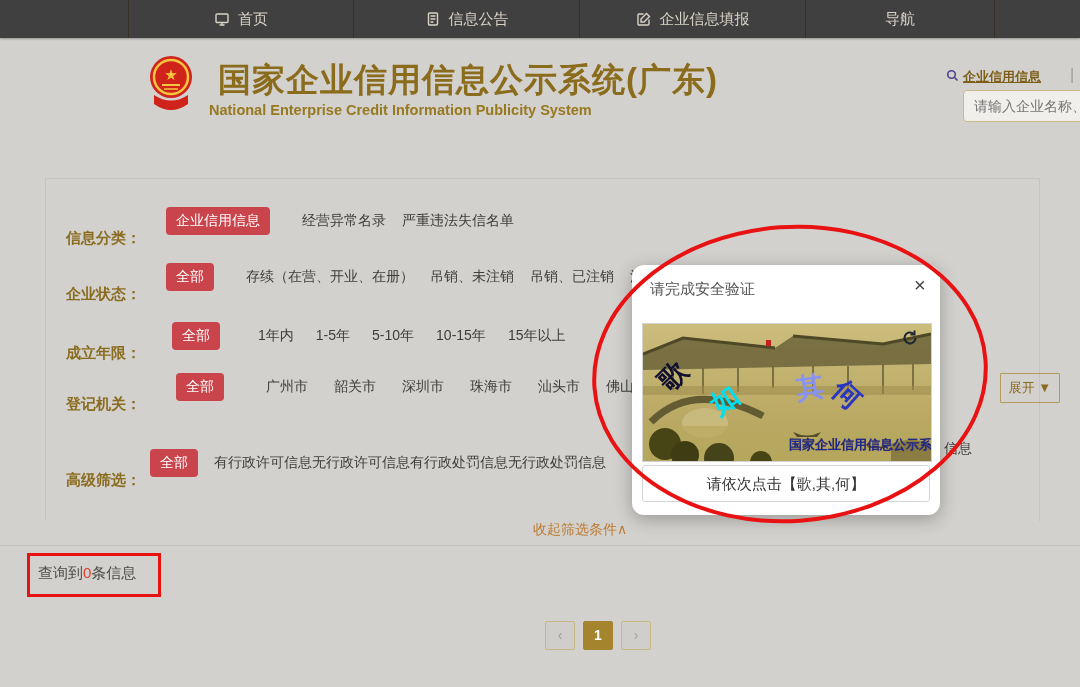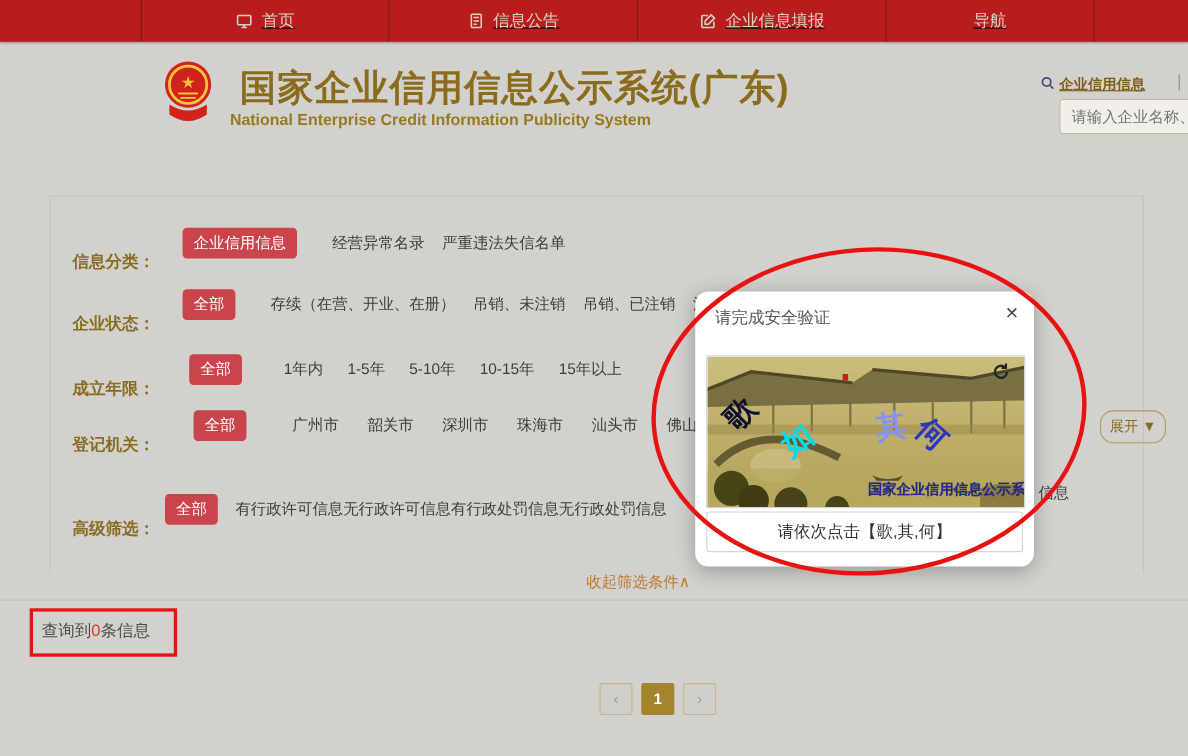--- a/index.html
+++ b/index.html
@@ -1,41 +1,41 @@
 <!DOCTYPE html>
 <html><head>
 <meta charset="utf-8">
 <style>
   html,body{margin:0;padding:0;}
   body{font-family:"Liberation Sans","DejaVu Sans",sans-serif;background:#d3d1cd;}
   #page{position:relative;width:1080px;height:687px;overflow:hidden;background:#d3d1cd;}
 
   
-  .nav{position:absolute;left:0;top:0;width:1080px;height:38px;background:#b91c1c;display:flex;box-shadow:0 1px 2px rgba(0,0,0,.3);text-decoration:underline;}
+  .nav{position:absolute;left:0;top:0;width:1080px;height:38px;background:#404040;display:flex;box-shadow:0 1px 2px rgba(0,0,0,.3);}
   .nav-spacer{height:38px;}
   .nav-item{height:38px;display:flex;align-items:center;justify-content:center;gap:8px;color:#d9d3c6;font-size:15px;border-left:1px solid rgba(40,28,0,.45);cursor:pointer;}
   .nav-item svg{display:block;}
   .nav-end{border-left:1px solid rgba(40,28,0,.45);height:38px;}
 
   
   .emblem{position:absolute;left:147px;top:54px;width:48px;height:62px;}
   .site-title{position:absolute;left:206px;top:58px;font-size:33px;font-weight:bold;color:#8a6c1c;letter-spacing:1px;margin-left:12px;}
   .site-subtitle{position:absolute;left:209px;top:102px;font-size:14.5px;font-weight:bold;color:#97791f;}
   .hdr-link{position:absolute;left:946px;top:68px;display:flex;align-items:center;gap:4px;font-size:13px;color:#7d5e18;}
   .hdr-link .lnk{text-decoration:underline;cursor:pointer;font-weight:bold;}
   .hdr-sep{position:absolute;left:1070px;top:66px;color:#9b9b9b;font-size:16px;}
   .search-box{position:absolute;left:963px;top:90px;width:160px;height:32px;background:#f1efec;border:1px solid #c9b98a;border-radius:4px;font-size:14px;color:#8c8c8c;padding:0 10px;box-sizing:border-box;line-height:30px;}
 
   
   .panel{position:absolute;left:45px;top:178px;width:993px;height:342px;border:1px solid #c6c4c0;border-bottom:none;}
   .frow{position:absolute;left:20px;right:10px;display:flex;align-items:center;}
   .flabel{width:84px;flex:none;font-size:15px;font-weight:bold;color:#8a6c20;margin-top:36px;}
   .fselected{flex:none;background:#c9444b;color:#fff;font-size:14px;padding:5px 10px;border-radius:4px;margin-right:16px;cursor:pointer;}
   .opt{flex:none;font-size:14px;color:#3d3d3d;cursor:pointer;white-space:nowrap;}
-  .expand-btn{position:absolute;left:1000px;top:373px;width:58px;height:28px;line-height:28px;text-align:center;border:1px solid #b49a5a;border-radius:12px;color:#8a6c20;font-size:13px;cursor:pointer;}
+  .expand-btn{position:absolute;left:1000px;top:373px;width:58px;height:28px;line-height:28px;text-align:center;border:1px solid #b49a5a;border-radius:1px;color:#8a6c20;font-size:13px;cursor:pointer;}
   .partial-opt{position:absolute;left:944px;top:440px;font-size:14px;color:#3d3d3d;}
   .collapse-link{position:absolute;left:533px;top:521px;font-size:14px;color:#bb7a30;cursor:pointer;}
   .hr-line{position:absolute;left:0;top:545px;width:1080px;border-top:1px solid #c2c0bc;}
 
   
   .result-line{position:absolute;left:38px;top:564px;font-size:15px;color:#4d4d4d;}
   .result-line .cnt{color:#e23c2e;}
   .ann-rect{position:absolute;left:27px;top:553px;width:128px;height:38px;border:3px solid #e81212;z-index:60;pointer-events:none;}
   .pager{position:absolute;left:545px;top:621px;display:flex;gap:8px;}
   .pg{width:28px;height:27px;line-height:27px;text-align:center;font-size:14px;border:1px solid #c8b684;background:#d0cecb;color:#a09e9a;border-radius:2px;cursor:pointer;}

